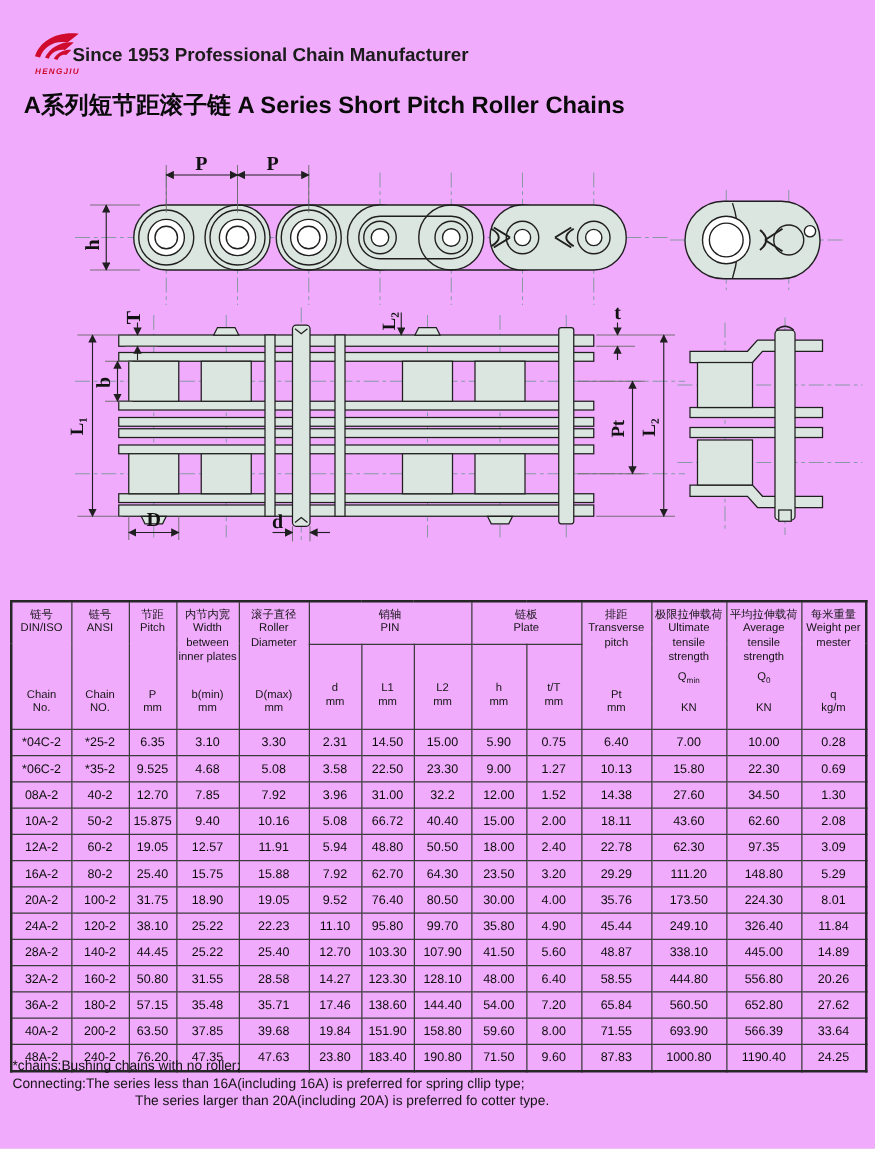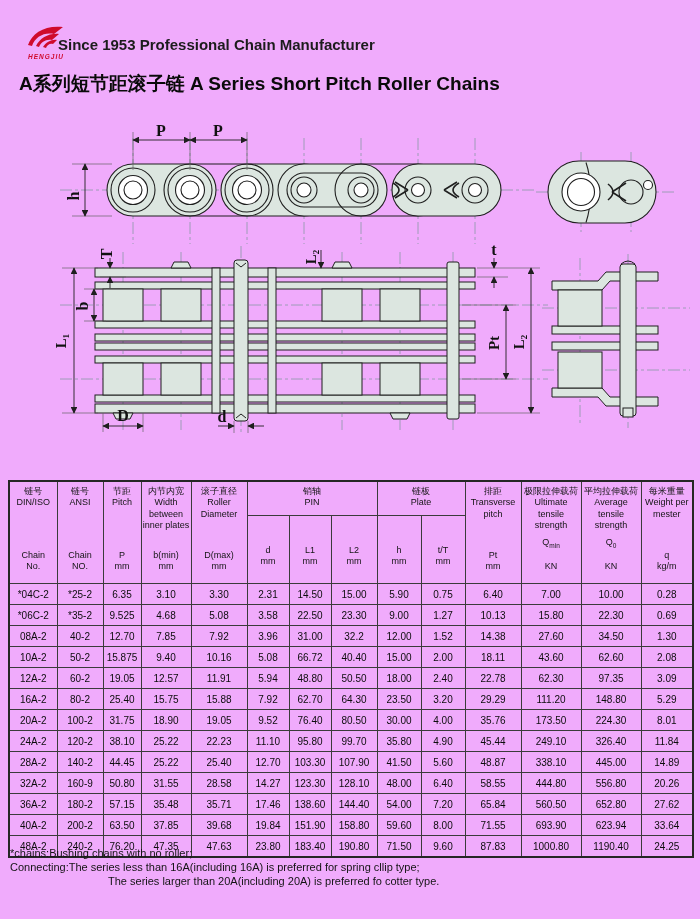--- a/index.html
+++ b/index.html
@@ -550,21 +550,21 @@
           <td>107.90</td>
           <td>41.50</td>
           <td>5.60</td>
           <td>48.87</td>
           <td>338.10</td>
           <td>445.00</td>
           <td>14.89</td>
         </tr>
         <tr>
           <td>32A-2</td>
-          <td>160-9</td>
+          <td>160-2</td>
           <td>50.80</td>
           <td>31.55</td>
           <td>28.58</td>
           <td>14.27</td>
           <td>123.30</td>
           <td>128.10</td>
           <td>48.00</td>
           <td>6.40</td>
           <td>58.55</td>
           <td>444.80</td>
@@ -593,21 +593,21 @@
           <td>63.50</td>
           <td>37.85</td>
           <td>39.68</td>
           <td>19.84</td>
           <td>151.90</td>
           <td>158.80</td>
           <td>59.60</td>
           <td>8.00</td>
           <td>71.55</td>
           <td>693.90</td>
-          <td>623.94</td>
+          <td>566.39</td>
           <td>33.64</td>
         </tr>
         <tr>
           <td>48A-2</td>
           <td>240-2</td>
           <td>76.20</td>
           <td>47.35</td>
           <td>47.63</td>
           <td>23.80</td>
           <td>183.40</td>

